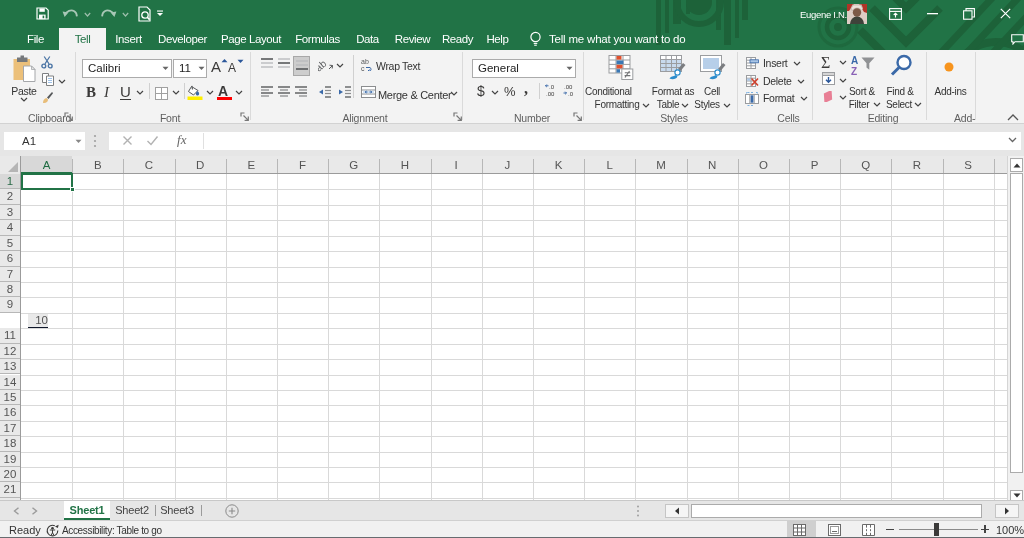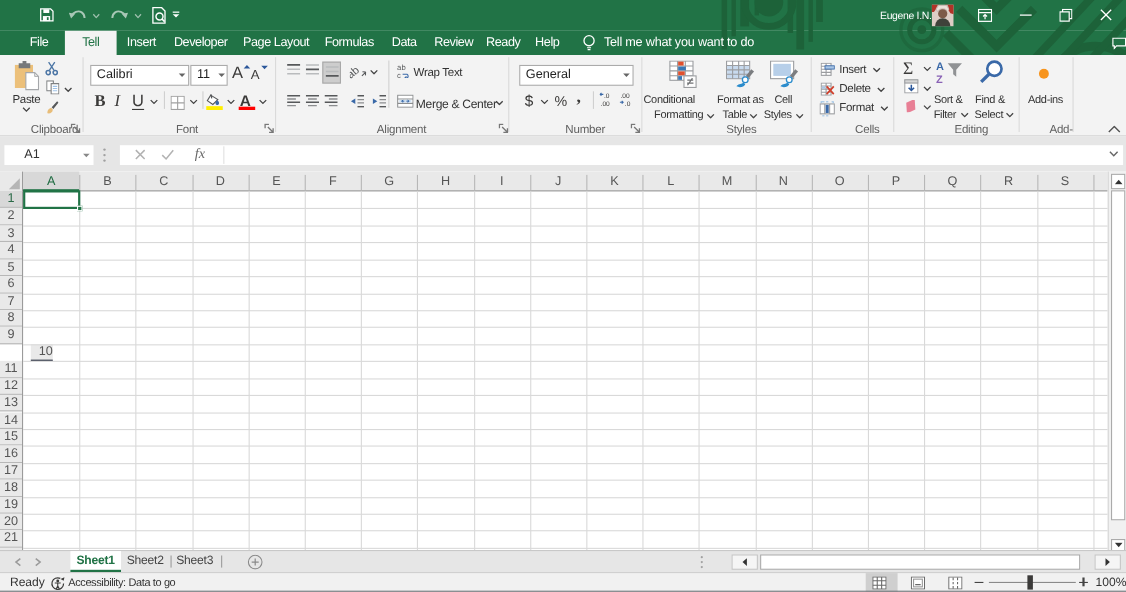--- a/index.html
+++ b/index.html
@@ -690,21 +690,21 @@
     </svg>
 </div>
 <div class="abs" id="statusbar">
   <div class="abs" style="left:9px;top:3px;font-size:11px;color:#333;">Ready</div>
   <svg class="abs" style="left:46px;top:2.5px" width="13" height="13" viewBox="0 0 13 13">
     <path d="M11.8 6.5 a5.3 5.3 0 1 1 -3 -4.7" fill="none" stroke="#3b3a39" stroke-width="1.1"></path>
     <path d="M12.6 0.8 L11.9 4 L9 2.4 Z" fill="#3b3a39"></path>
     <circle cx="6.5" cy="4.2" r="1.3" fill="#3b3a39"></circle>
     <path d="M3.8 6 h5.4 M6.5 6 v3 M5 11.5 L6.5 8.7 L8 11.5" fill="none" stroke="#3b3a39" stroke-width="1"></path>
   </svg>
-  <div class="abs" style="left:62px;top:4px;font-size:10px;letter-spacing:-0.35px;color:#333;">Accessibility: Data to go</div>
+  <div class="abs" style="left:62px;top:4px;font-size:10px;letter-spacing:-0.35px;color:#333;">Accessibility: Table to go</div>
 
   <div class="abs" style="left:787px;top:0;width:29px;height:17px;background:#cfcfcf;"></div>
   <svg class="abs" style="left:793px;top:2.5px" width="13" height="12" viewBox="0 0 13 12">
     <rect x="0.5" y="0.5" width="12" height="11" fill="#fff" stroke="#6a6a6a"></rect>
     <line x1="4.5" y1="0.5" x2="4.5" y2="11.5" stroke="#6a6a6a"></line>
       <line x1="8.5" y1="0.5" x2="8.5" y2="11.5" stroke="#6a6a6a"></line>
     <line x1="0.5" y1="4" x2="12.5" y2="4" stroke="#6a6a6a"></line>
       <line x1="0.5" y1="8" x2="12.5" y2="8" stroke="#6a6a6a"></line>
   </svg>
   <svg class="abs" style="left:828px;top:2.5px" width="13" height="12" viewBox="0 0 13 12">

